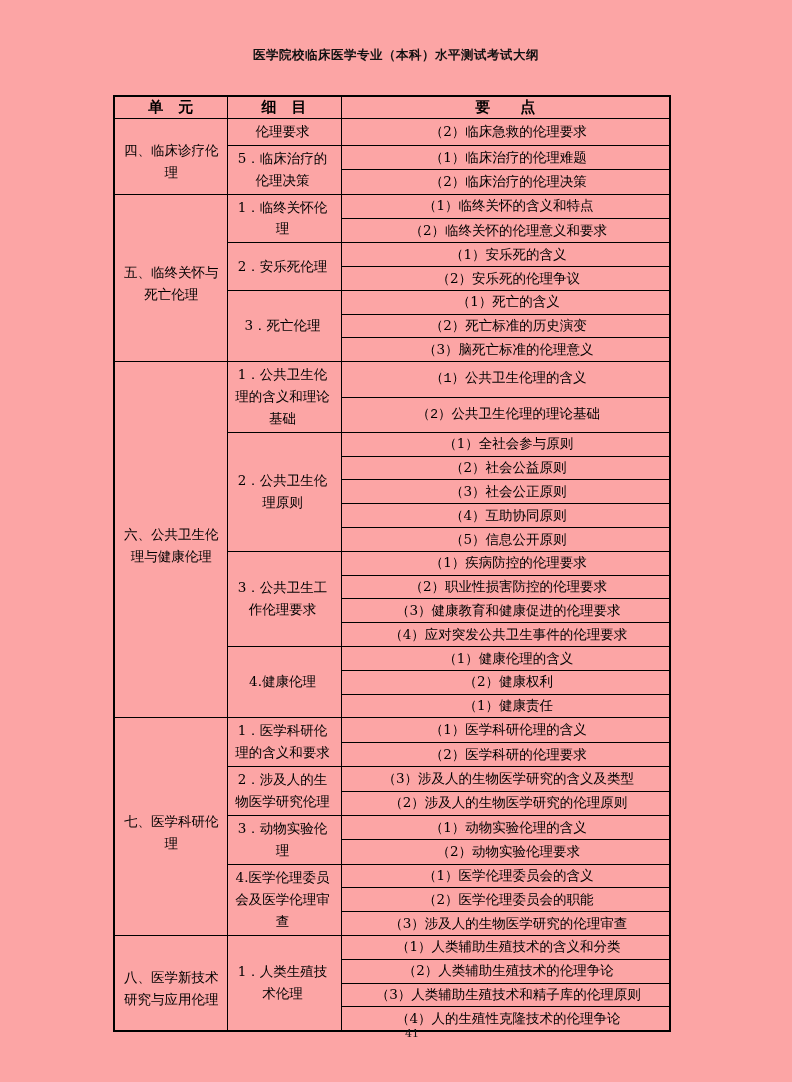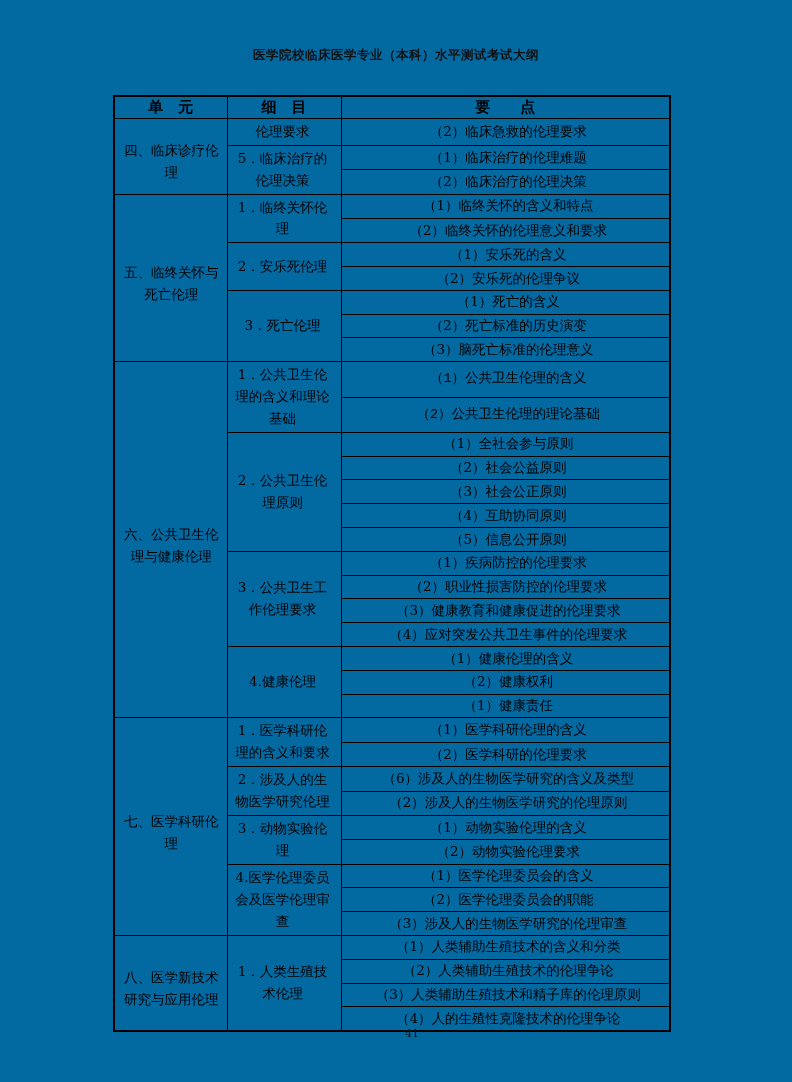--- a/index.html
+++ b/index.html
@@ -10,21 +10,21 @@
   body {
     width: 792px;
     height: 1082px;
     font-family: "DejaVu Serif", "Liberation Serif", serif;
     color: #000000;
   }
   .page {
     position: relative;
     width: 792px;
     height: 1082px;
-    background: #0369a1;
+    background: #fca5a5;
     overflow: hidden;
   }
   .doc-title {
     position: absolute;
     top: 47px;
     left: 0;
     width: 100%;
     text-align: center;
     font-size: 12.5px;
     font-weight: bold;
@@ -195,21 +195,21 @@
         <tr>
           <td rowspan="9" class="unit-cell">七、医学科研伦理</td>
           <td rowspan="2" class="detail-cell">1．医学科研伦理的含义和要求</td>
           <td class="point-cell">（1）医学科研伦理的含义</td>
         </tr>
         <tr>
           <td class="point-cell">（2）医学科研的伦理要求</td>
         </tr>
         <tr>
           <td rowspan="2" class="detail-cell">2．涉及人的生物医学研究伦理</td>
-          <td class="point-cell">（6）涉及人的生物医学研究的含义及类型</td>
+          <td class="point-cell">（3）涉及人的生物医学研究的含义及类型</td>
         </tr>
         <tr>
           <td class="point-cell">（2）涉及人的生物医学研究的伦理原则</td>
         </tr>
         <tr>
           <td rowspan="2" class="detail-cell">3．动物实验伦理</td>
           <td class="point-cell">（1）动物实验伦理的含义</td>
         </tr>
         <tr>
           <td class="point-cell">（2）动物实验伦理要求</td>

